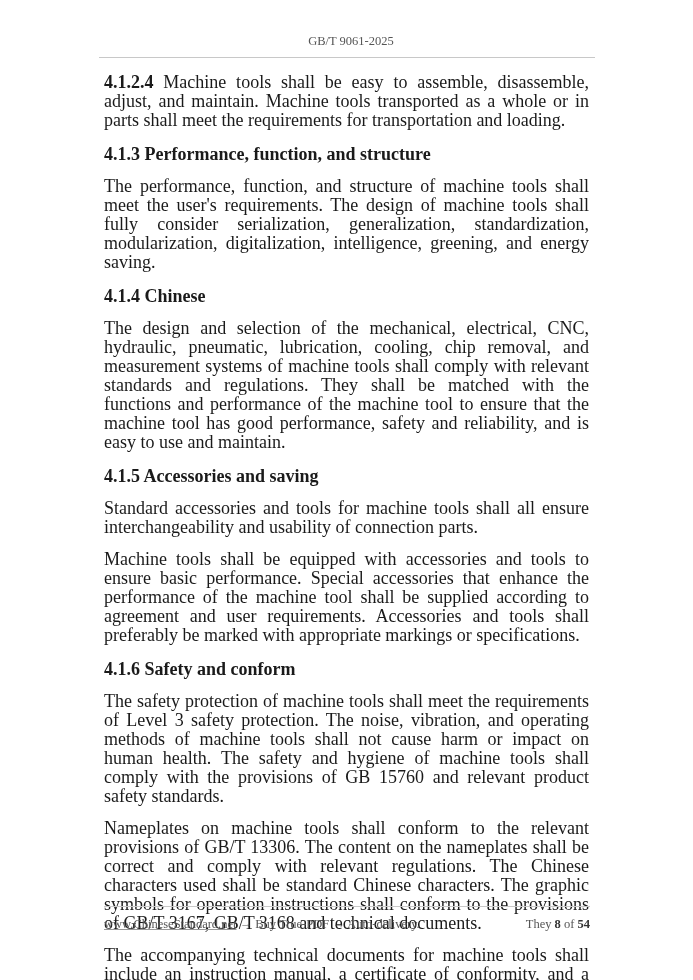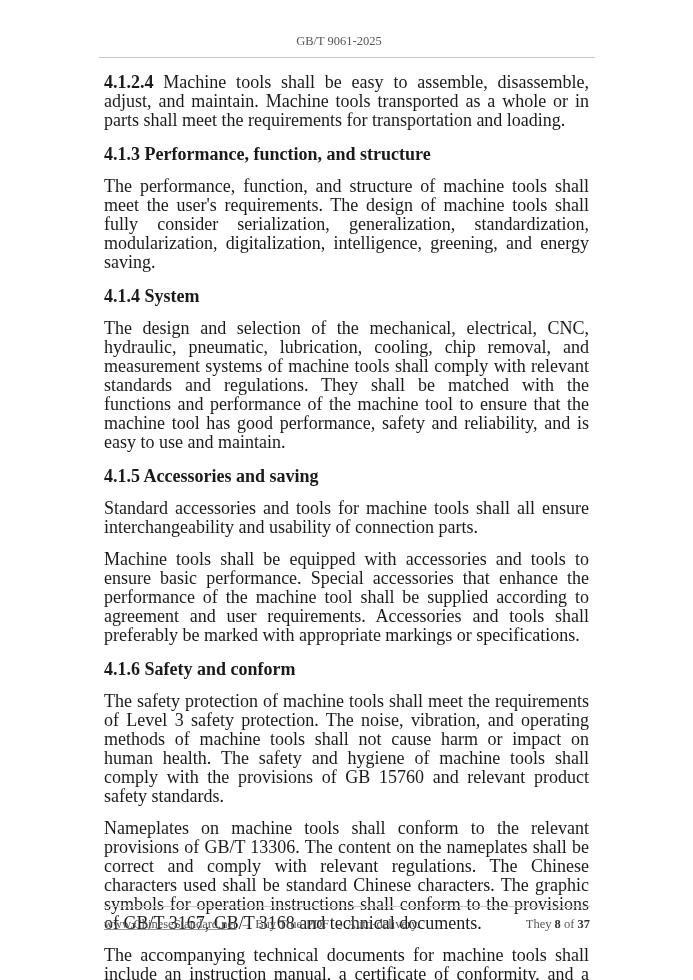--- a/index.html
+++ b/index.html
@@ -11,21 +11,21 @@
       width: 693px;
       height: 980px;
       position: relative;
       overflow: hidden;
       font-family: "Liberation Serif", "DejaVu Serif", serif;
       color: #1a1a1a;
     }
     .page-header {
       position: absolute;
       top: 34px;
-      left: 96px;
+      left: 108px;
       width: 486px;
       text-align: center;
       font-size: 12.5px;
       color: #555555;
     }
     .header-rule {
       position: absolute;
       top: 57px;
       left: 99px;
       width: 496px;
@@ -85,21 +85,21 @@
   <span>GB/T 9061-2025</span>
 </div>
 <div class="header-rule"></div>
 
 <div class="content">
   <p class="para"><span class="clause-num">4.1.2.4</span> <span>Machine tools shall be easy to assemble, disassemble, adjust, and maintain. Machine tools transported as a whole or in parts shall meet the requirements for transportation and loading.</span></p>
 
   <p class="heading">4.1.3 Performance, function, and structure</p>
   <p class="para">The performance, function, and structure of machine tools shall meet the user's requirements. The design of machine tools shall fully consider serialization, generalization, standardization, modularization, digitalization, intelligence, greening, and energy saving.</p>
 
-  <p class="heading">4.1.4 System</p>
+  <p class="heading">4.1.4 Chinese</p>
   <p class="para">The design and selection of the mechanical, electrical, CNC, hydraulic, pneumatic, lubrication, cooling, chip removal, and measurement systems of machine tools shall comply with relevant standards and regulations. They shall be matched with the functions and performance of the machine tool to ensure that the machine tool has good performance, safety and reliability, and is easy to use and maintain.</p>
 
   <p class="heading">4.1.5 Accessories and saving</p>
   <p class="para">Standard accessories and tools for machine tools shall all ensure interchangeability and usability of connection parts.</p>
   <p class="para">Machine tools shall be equipped with accessories and tools to ensure basic performance. Special accessories that enhance the performance of the machine tool shall be supplied according to agreement and user requirements. Accessories and tools shall preferably be marked with appropriate markings or specifications.</p>
 
   <p class="heading">4.1.6 Safety and conform</p>
   <p class="para">The safety protection of machine tools shall meet the requirements of Level 3 safety protection. The noise, vibration, and operating methods of machine tools shall not cause harm or impact on human health. The safety and hygiene of machine tools shall comply with the provisions of GB 15760 and relevant product safety standards.</p>
 
   <p class="para">Nameplates on machine tools shall conform to the relevant provisions of GB/T 13306. The content on the nameplates shall be correct and comply with relevant regulations. The Chinese characters used shall be standard Chinese characters. The graphic symbols for operation instructions shall conform to the provisions of GB/T 3167, GB/T 3168 and technical documents.</p>
@@ -113,15 +113,15 @@
     <span class="footer-link">www.ChineseStandard.net</span>
     <span>→</span>
     <span>Buy True-PDF</span>
     <span>→</span>
     <span>Auto-delivery.</span>
   </span>
   <span class="page-num">
     <span>They</span>
     <b>8</b>
     <span>of</span>
-    <b>37</b>
+    <b>54</b>
   </span>
 </div>
 
 </body></html>

